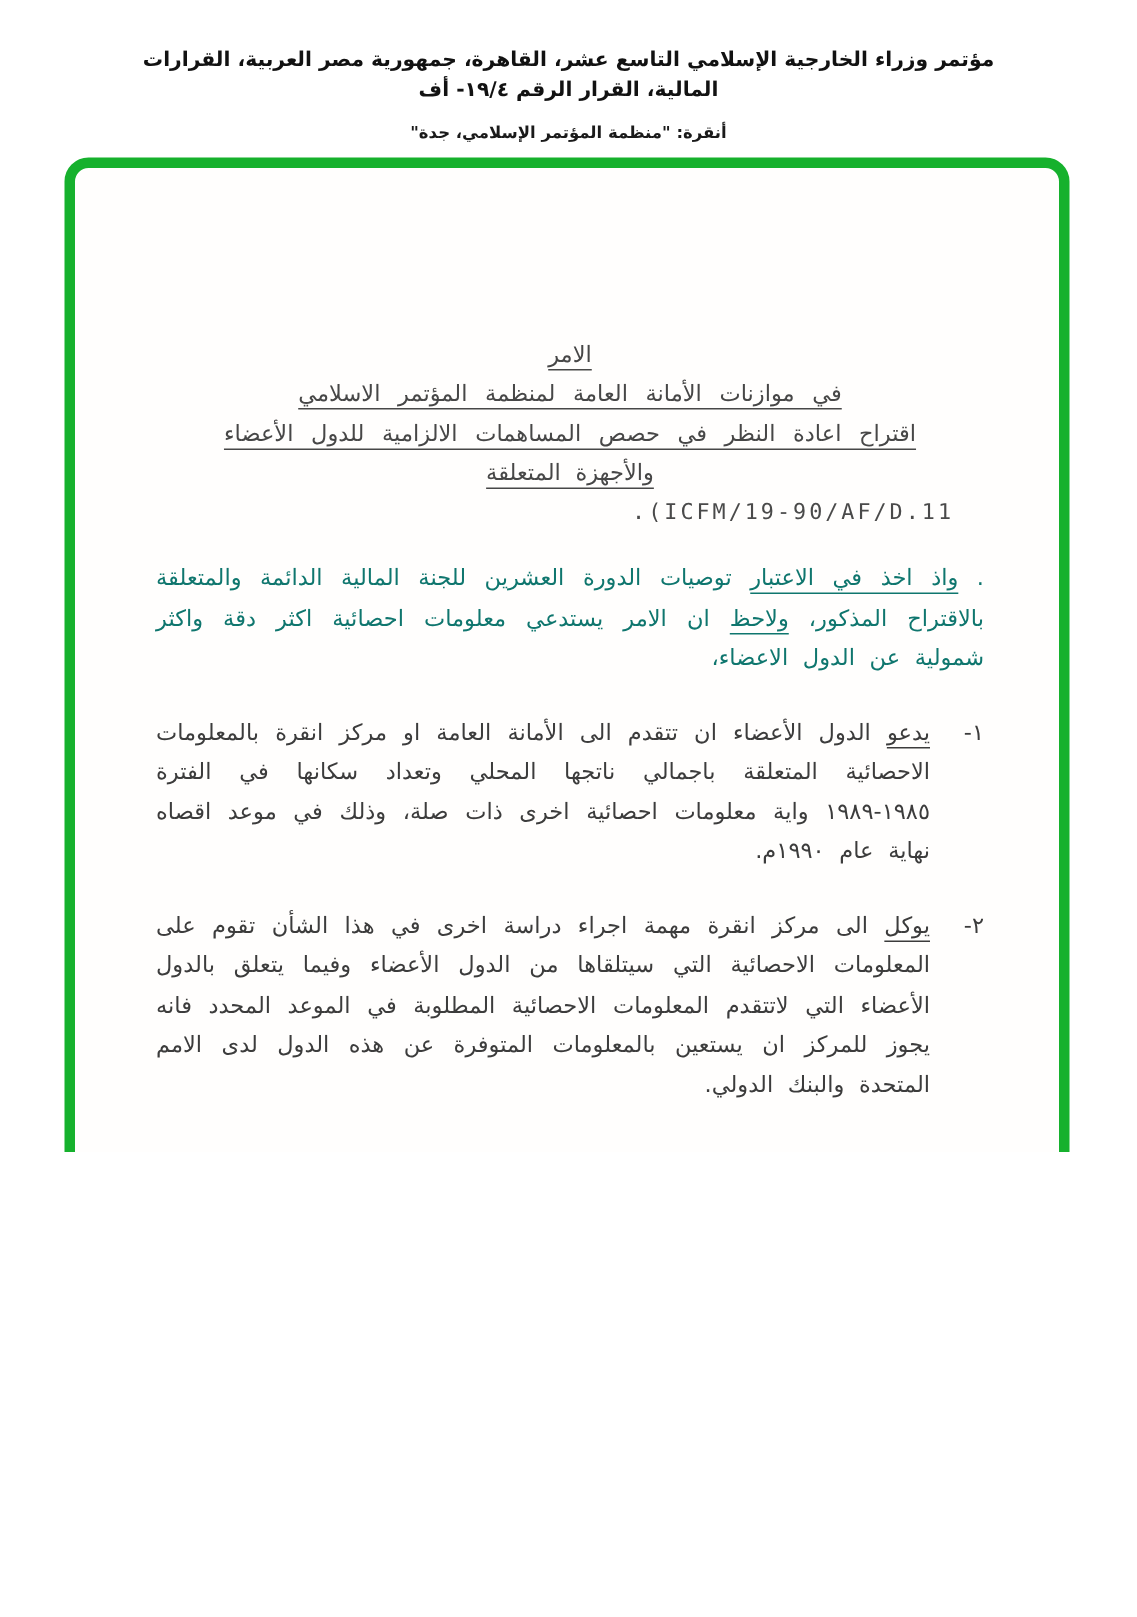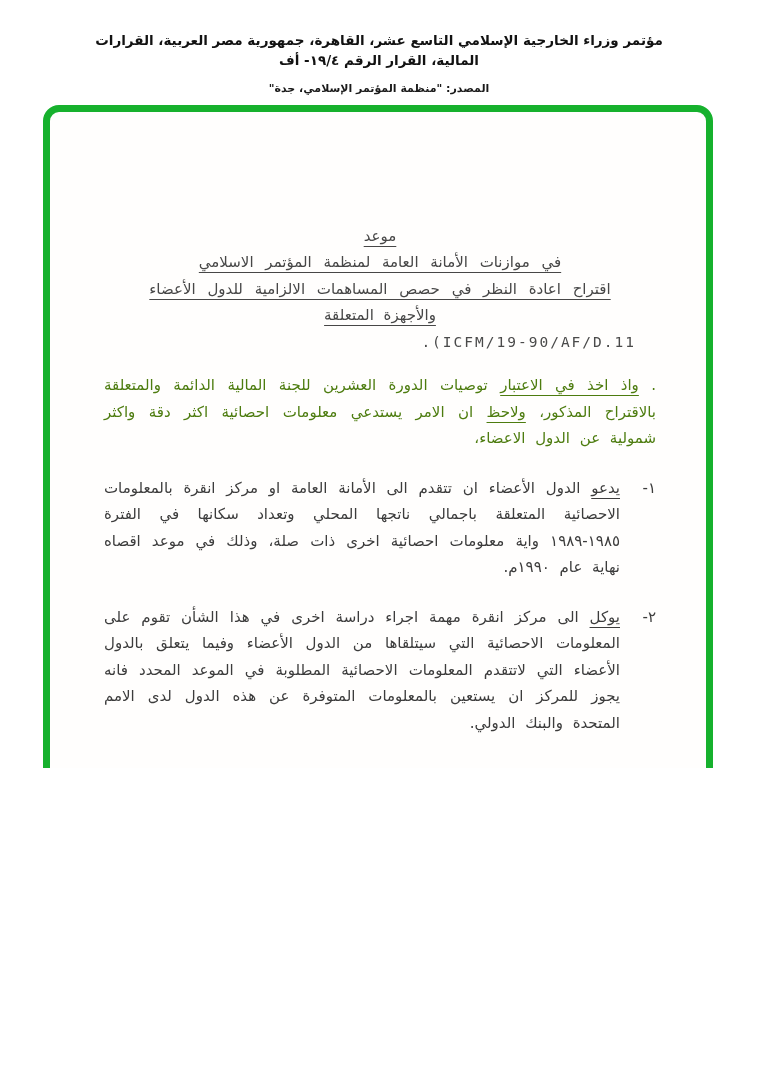--- a/index.html
+++ b/index.html
@@ -31,49 +31,49 @@
   .t-long{display:block;font-size:15px;word-spacing:7px;}
   .para{
     text-align:justify;text-align-last:right;margin:0;
   }
   .para1{margin-top:31px;color:#6a6a6a;text-indent:34px;text-align-last:left;filter:blur(0.35px);}
   .para2{margin-top:21px;color:#585858;text-align-last:justify;filter:blur(0.3px);}
   .code-line{
     direction:rtl;margin:0 20px 0 0;color:#4a4a4a;
     font-family:"DejaVu Sans Mono", monospace;font-size:14.5px;letter-spacing:2px;word-spacing:0;
   }
-  .para3{margin-top:17px;color:#4d7c0f;filter:blur(0.25px);}
+  .para3{margin-top:17px;color:#0f766e;filter:blur(0.25px);}
   .item{display:flex;margin-top:23px;color:#3c3c3c;}
   .item-num{flex:none;width:36px;font-size:15px;}
   .item-body{flex:1;text-align:justify;text-align-last:right;margin:0;}
   
   .pagenum{
     position:absolute;top:1038px;left:0;right:0;text-align:center;
     font-size:13px;color:#222;font-weight:bold;
   }
 </style>
 </head>
 <body>
 
 <div class="page">
 
   <header class="cit-header">
     <div class="cit-line1">مؤتمر وزراء الخارجية الإسلامي التاسع عشر، القاهرة، جمهورية مصر العربية، القرارات المالية، القرار الرقم ١٩/٤- أف</div>
     <div class="cit-line2">
-      <span>المصدر:</span>
+      <span>أنقرة:</span>
       <span>"منظمة المؤتمر الإسلامي، جدة"</span>
     </div>
   </header>
 
   <div class="frame">
     <div class="doc">
 
       <div class="title-block">
         <br>
-        <span class="u t-sub">موعد</span>
+        <span class="u t-sub">الامر</span>
         <span class="u t-long">في موازنات الأمانة العامة لمنظمة المؤتمر الاسلامي</span>
         <span class="u t-long">اقتراح اعادة النظر في حصص المساهمات الالزامية للدول الأعضاء</span>
         <span class="u t-sub">والأجهزة المتعلقة</span>
       </div>
 
 
       <div class="code-line">ICFM/19-90/AF/D.11).</div>
 
       <p class="para para3">
         <span>. </span><span class="u">واذ اخذ في الاعتبار</span><span> توصيات الدورة العشرين للجنة المالية الدائمة والمتعلقة بالاقتراح المذكور، </span><span class="u">ولاحظ</span><span> ان الامر يستدعي معلومات احصائية اكثر دقة واكثر شمولية عن الدول الاعضاء،</span>

